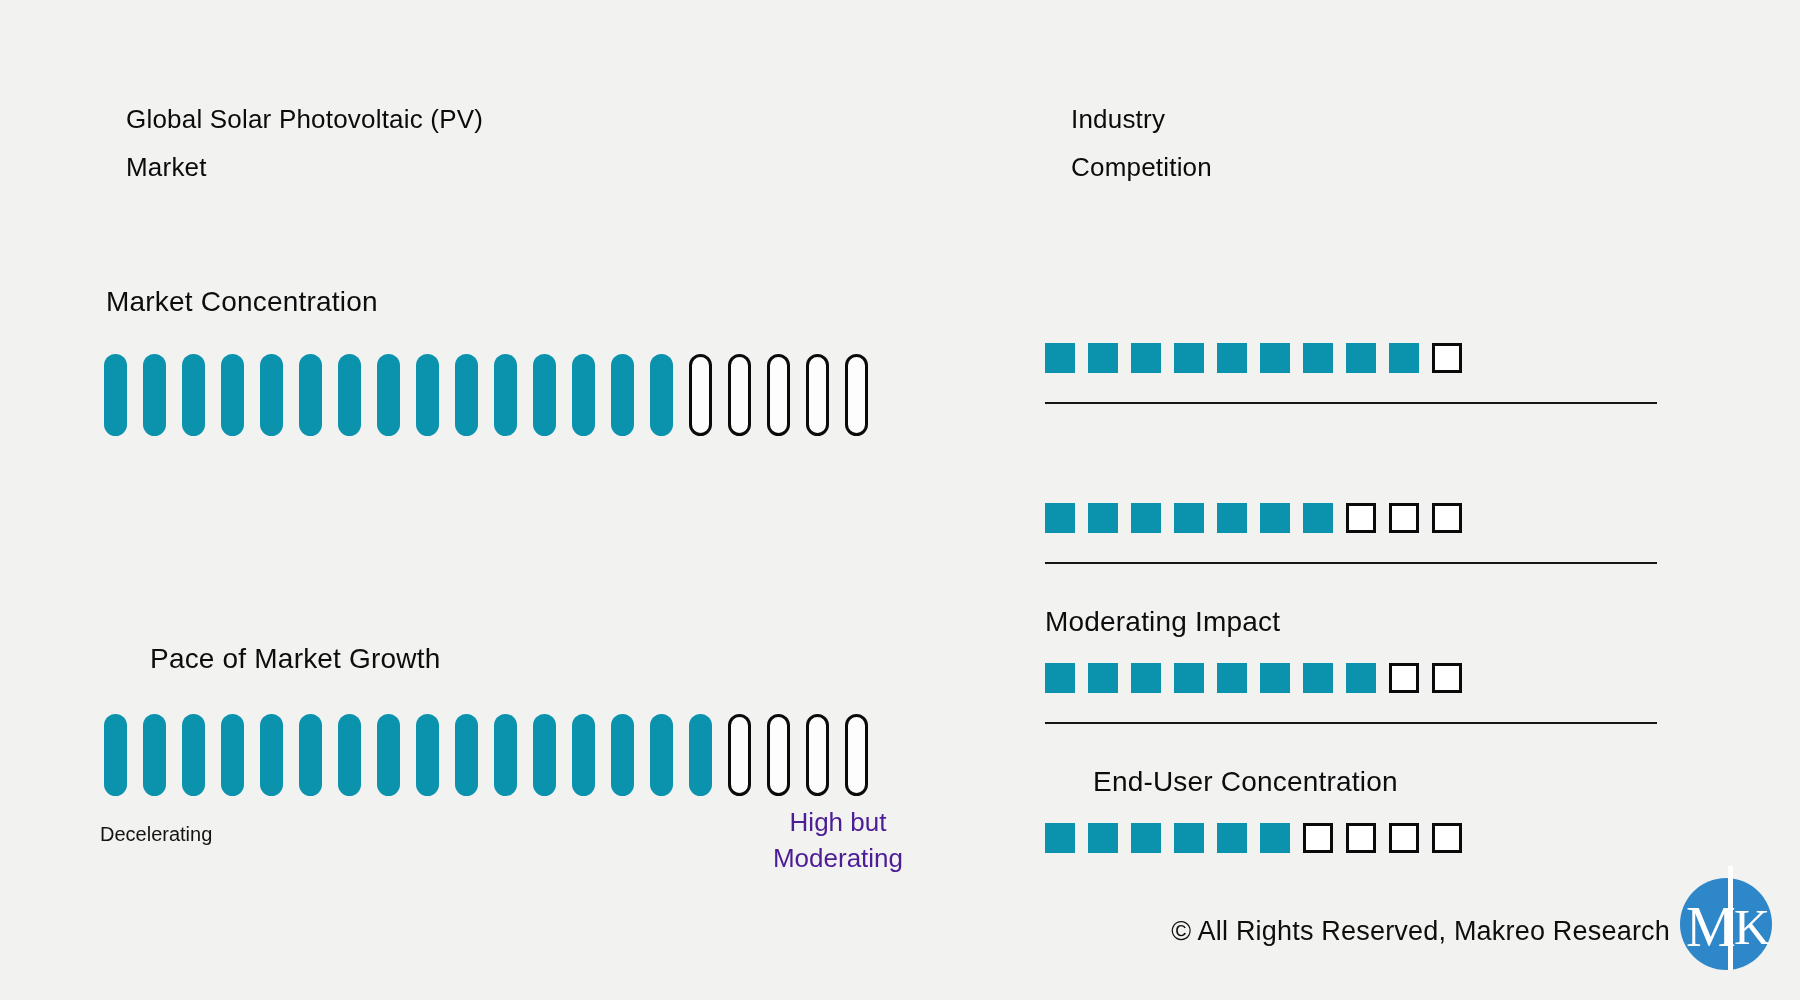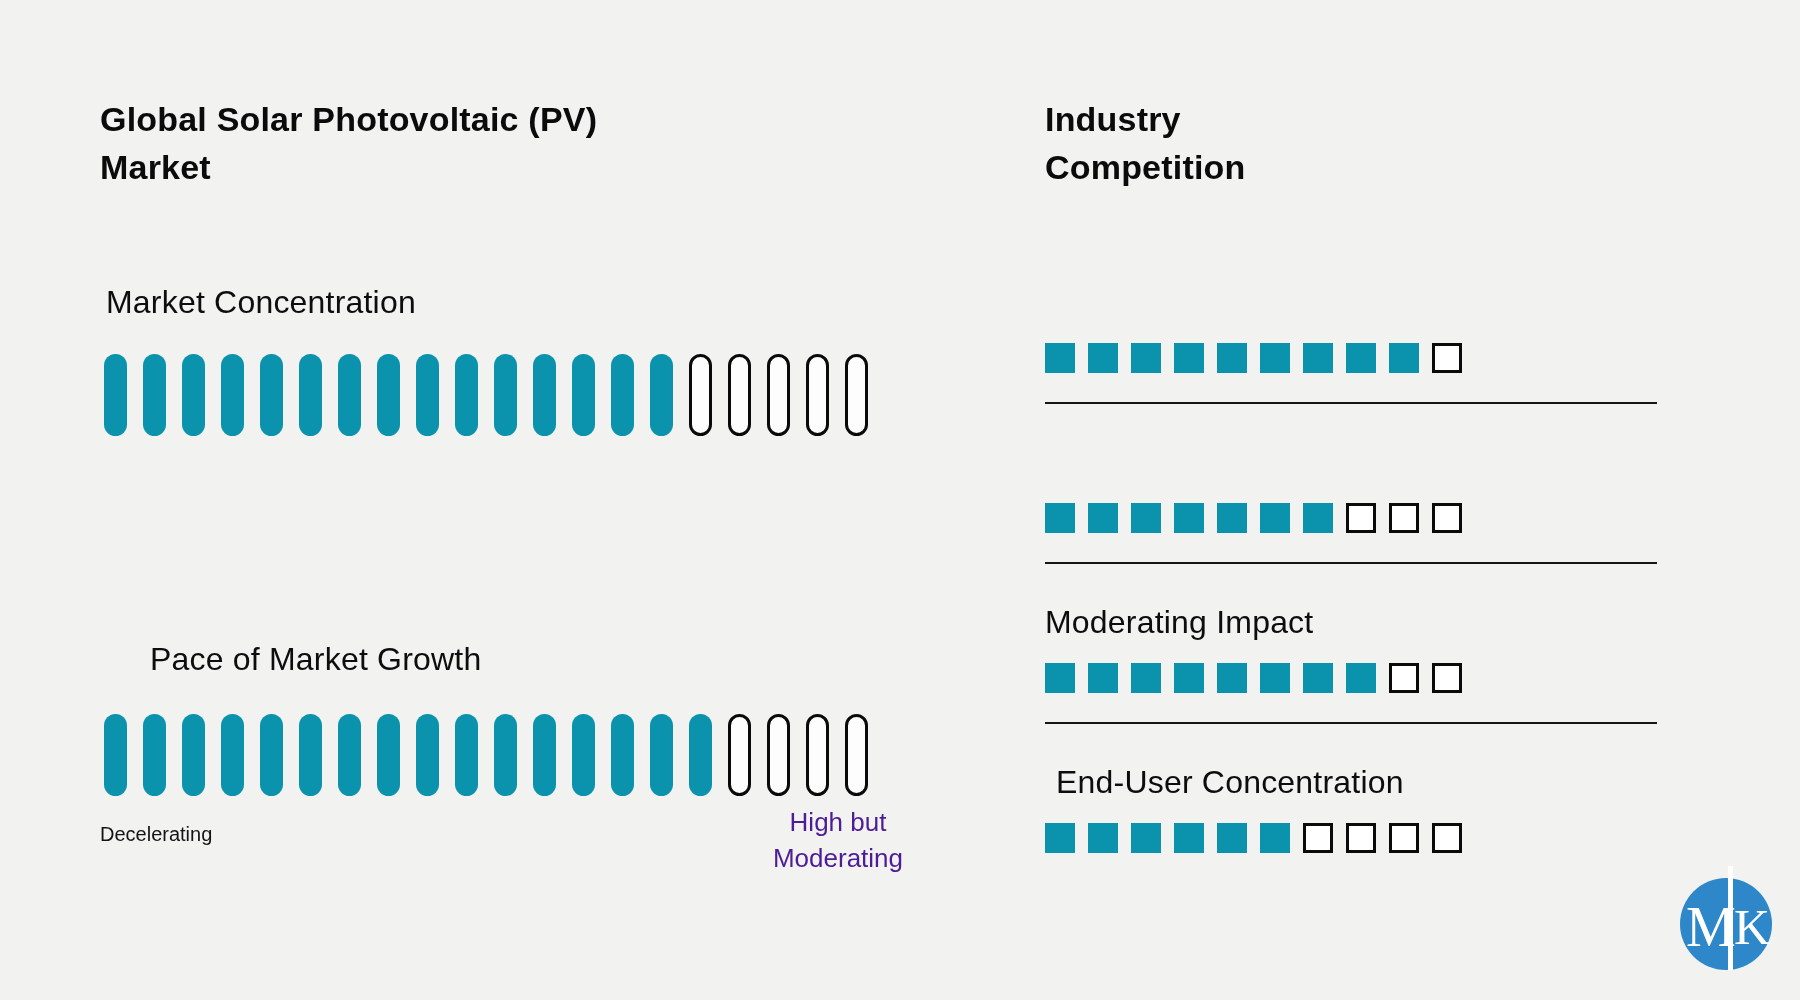--- a/index.html
+++ b/index.html
@@ -11,25 +11,25 @@
   }
   *{margin:0;padding:0;box-sizing:border-box;}
   html,body{background:#e8e8e8;}
   body{font-family:"Liberation Sans","DejaVu Sans",sans-serif;color:var(--text);}
   .canvas{
     position:relative;width:1800px;height:1000px;background:var(--background);
     overflow:hidden;
   }
   .abs{position:absolute;}
   .panel-title{
-    font-size:34px;line-height:48px;font-weight:700;color:#0b0b0b;
-    white-space:pre-line;letter-spacing:.2px;
+    font-size:26px;line-height:48px;font-weight:400;color:#0b0b0b;
+    white-space:pre-line;letter-spacing:.2px;margin-left:26px;
   }
   .section-heading{
-    font-size:32px;line-height:34px;font-weight:500;color:#0d0d0d;letter-spacing:.2px;
+    font-size:28px;line-height:34px;font-weight:500;color:#0d0d0d;letter-spacing:.2px;
   }
   
   .meter{display:flex;}
   .pills{gap:16px;height:82px;width:764px;}
   .pills .unit{flex:0 0 23px;border-radius:12px;}
   .pills .unit.filled{background:var(--teal);}
   .pills .unit.empty{background:#fdfdfd;border:3px solid #0a0a0a;}
   
   .squares{gap:13px;height:30px;}
   .squares .unit{flex:0 0 30px;height:30px;}
@@ -146,34 +146,35 @@
       <span class="unit filled"></span>
       <span class="unit filled"></span>
       <span class="unit filled"></span>
       <span class="unit filled"></span>
       <span class="unit filled"></span>
       <span class="unit empty"></span>
       <span class="unit empty"></span>
     </div>
   <div class="abs divider" style="left:1045px;top:722px;"></div>
 
-  <div class="abs section-heading" style="left:1056px;top:765px;">End-User Concentration</div>
+  <div class="abs section-heading" style="left:1093px;top:765px;">End-User Concentration</div>
   <div class="abs meter squares" style="left:1045px;top:823px;">
       <span class="unit filled"></span>
       <span class="unit filled"></span>
       <span class="unit filled"></span>
       <span class="unit filled"></span>
       <span class="unit filled"></span>
       <span class="unit filled"></span>
       <span class="unit empty"></span>
       <span class="unit empty"></span>
       <span class="unit empty"></span>
       <span class="unit empty"></span>
     </div>
 
+  <div class="abs footer-text" style="right:130px;top:916px;">© All Rights Reserved, Makreo Research</div>
 
   <div class="abs" style="left:1678px;top:866px;width:96px;height:108px;">
     <svg width="96" height="108" viewBox="0 0 96 108">
       <circle class="logo-circle" cx="48" cy="58" r="46"></circle>
       <rect x="50" y="0" width="5" height="104" fill="#ffffff"></rect>
       <text class="logo-letter" x="8" y="80" font-size="56">M</text>
       <text class="logo-letter" x="56" y="78" font-size="50">K</text>
     </svg>
   </div>
 

